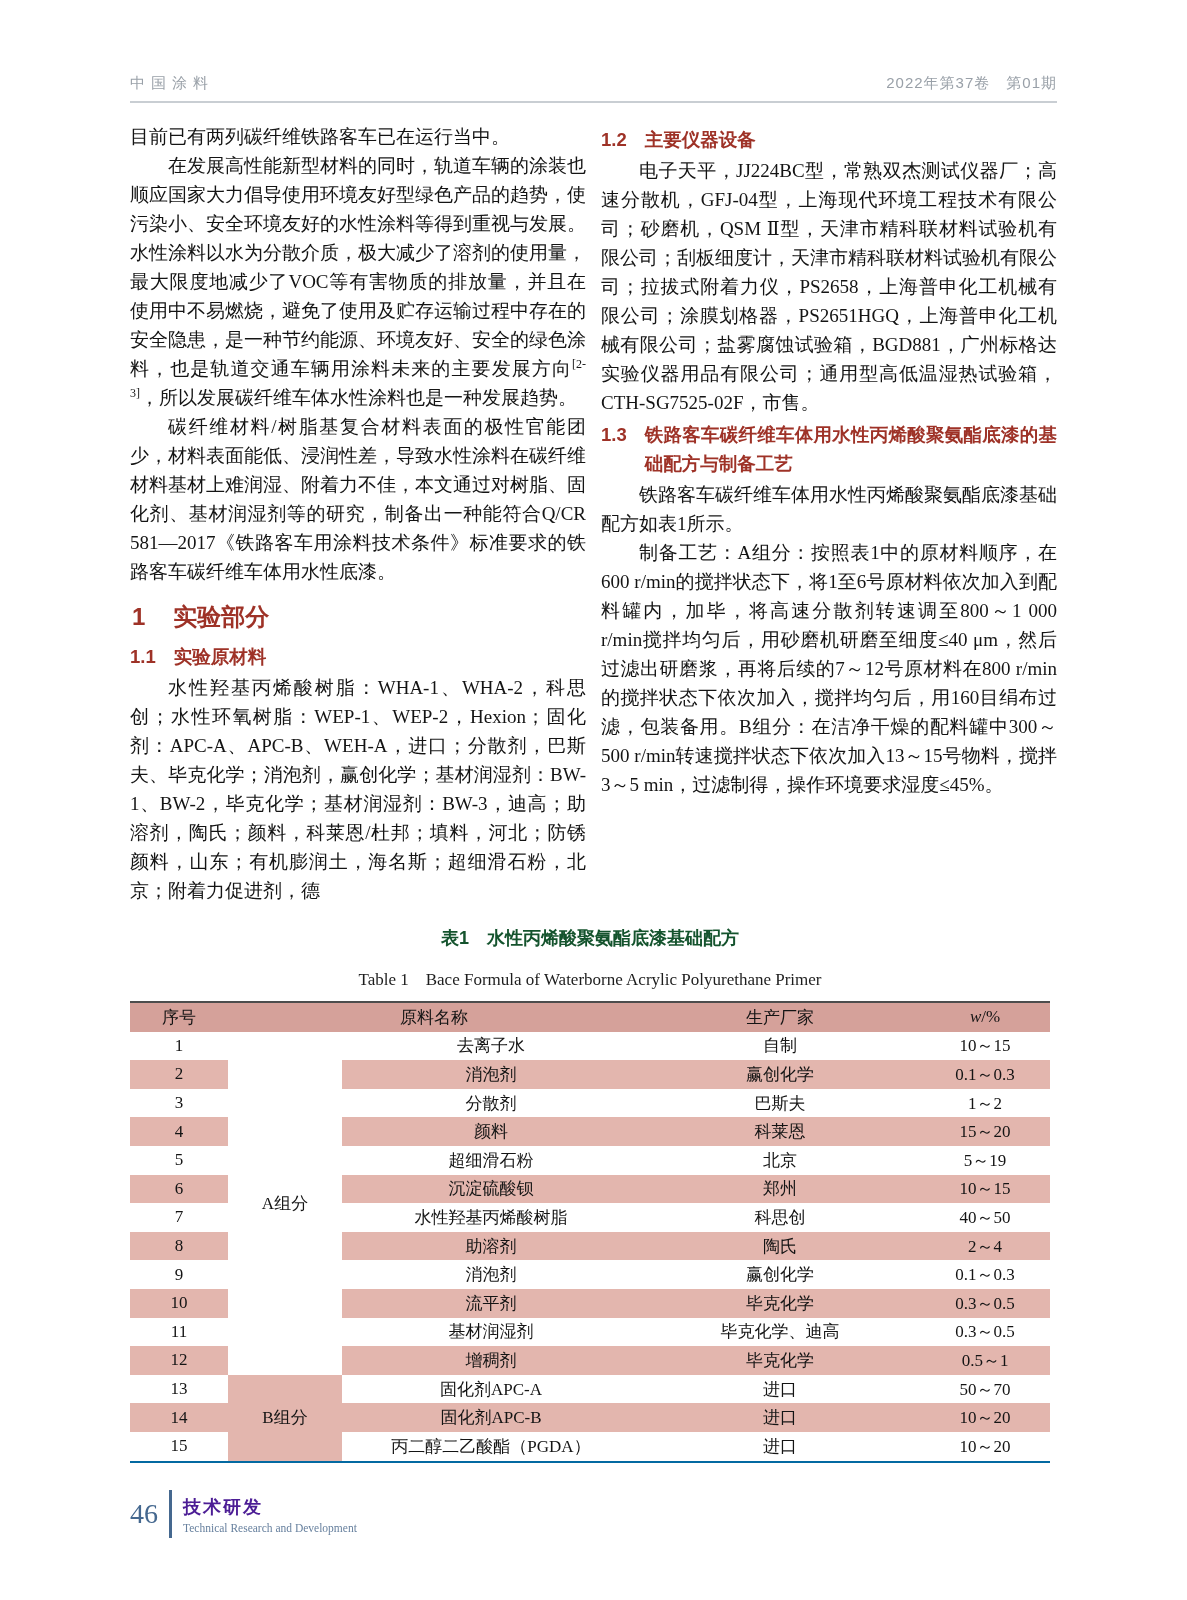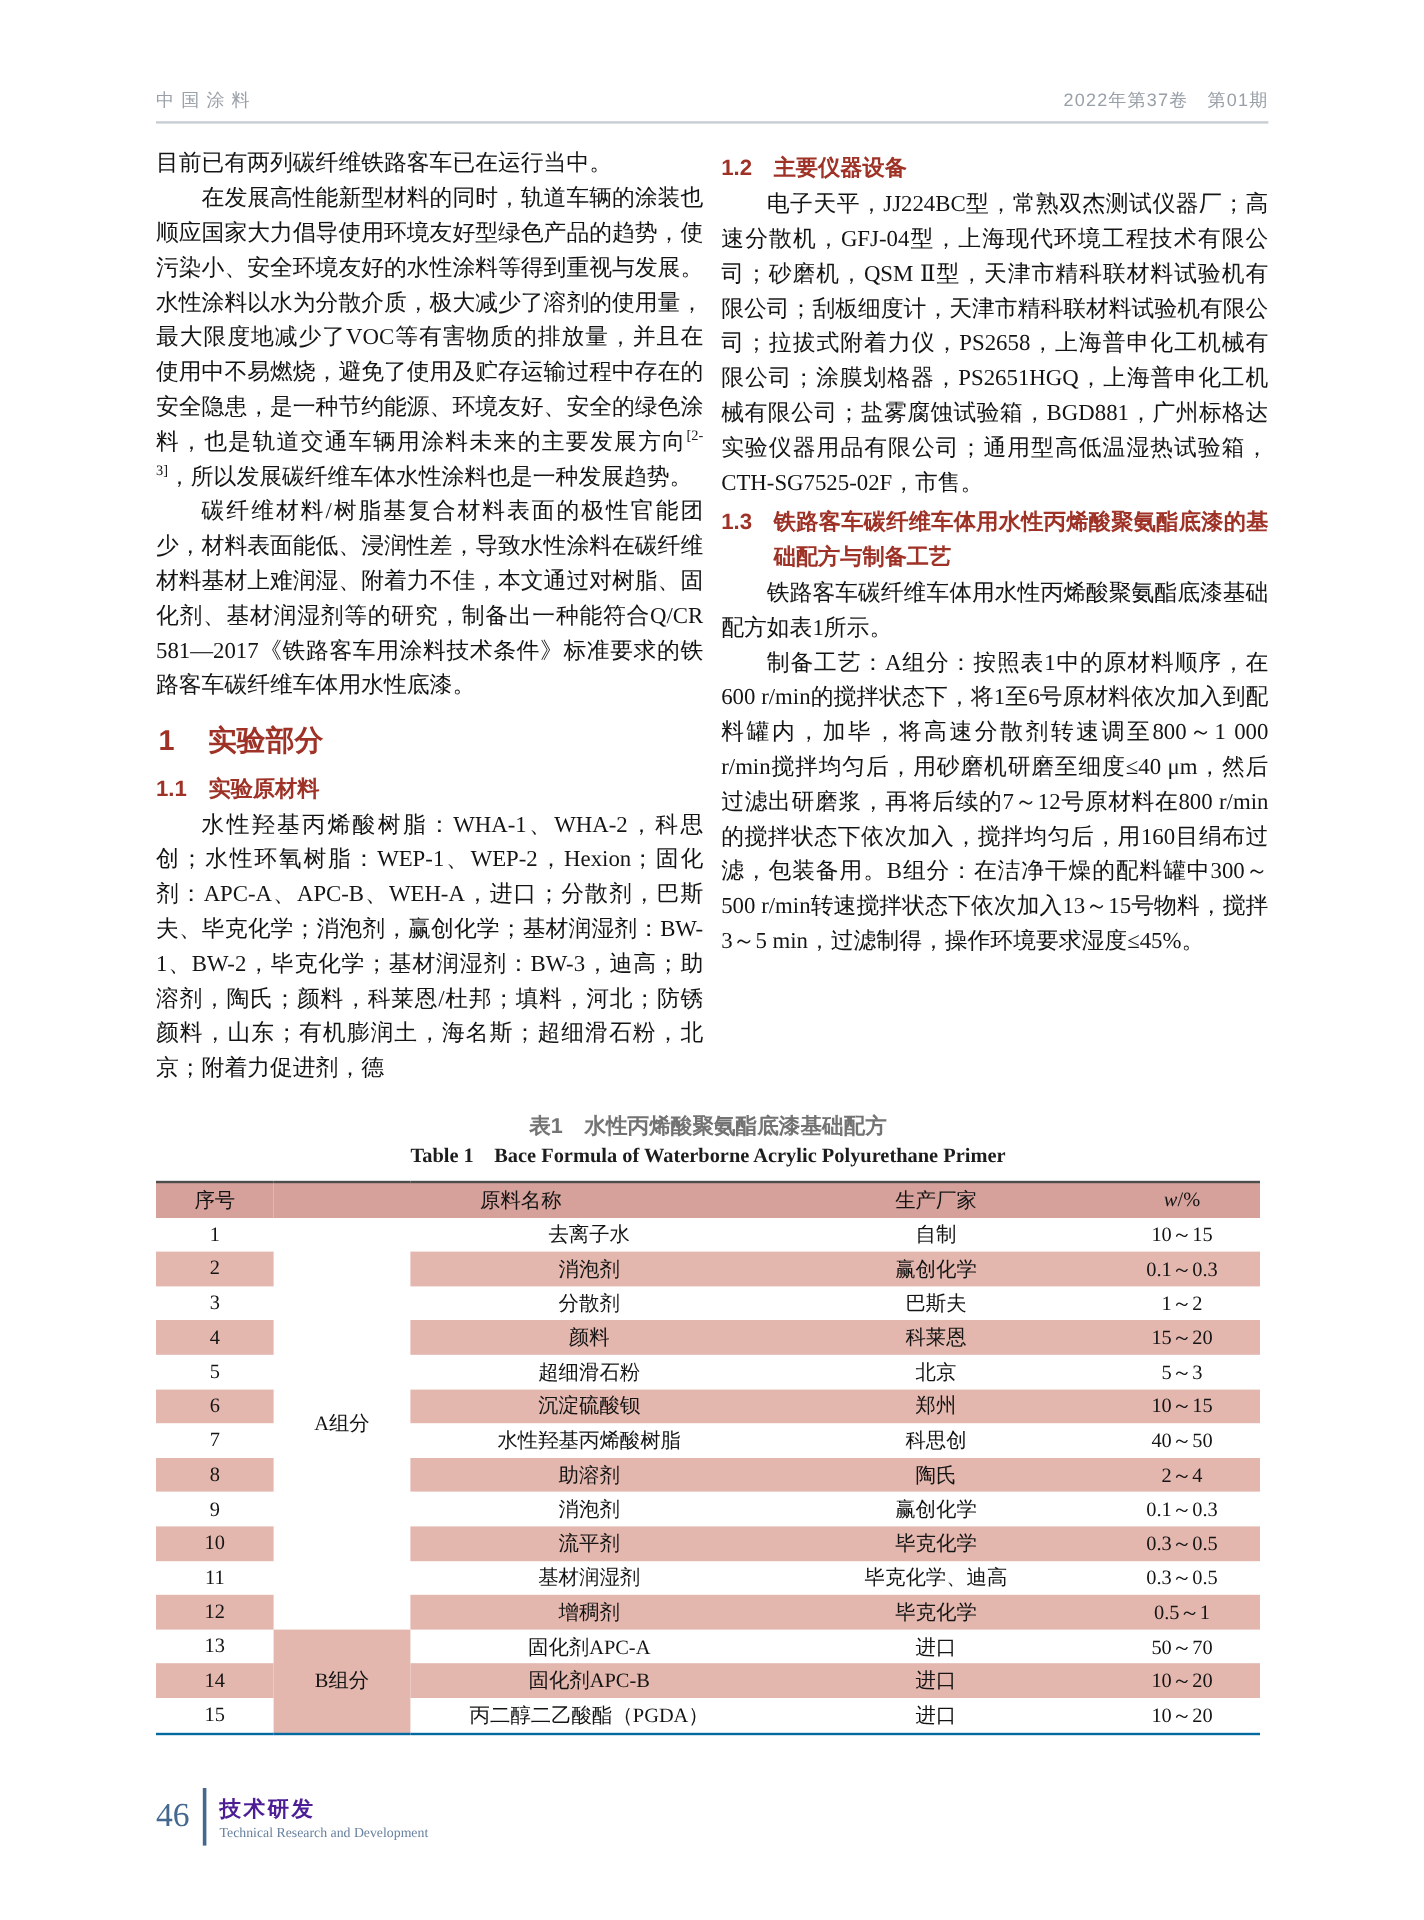--- a/index.html
+++ b/index.html
@@ -27,22 +27,22 @@
           font-size:24px;color:#9e3227;}
   .sec-h2{display:flex;gap:18px;align-items:flex-start;margin:3px 0 2px 0;
           font-family:"Liberation Sans","DejaVu Sans",sans-serif;font-weight:bold;
           font-size:18.5px;line-height:29px;color:#9e3227;}
   .sec-h2 .h-num{flex:0 0 auto;}
   .sec-h2 .h-title{flex:1 1 auto;text-align:justify;}
 
   
   .table-area{position:absolute;top:926px;left:130px;width:920px;}
   .tcap-cn{text-align:center;font-family:"Liberation Sans","DejaVu Sans",sans-serif;
-           font-weight:bold;font-size:18px;color:#737373;}
-  .tcap-en{text-align:center;font-weight:bold;font-size:17px;color:#1d1d1d;margin-top:1px;}
+           font-weight:bold;font-size:18px;color:#14532d;}
+  .tcap-en{text-align:center;font-weight:normal;font-size:17px;color:#1d1d1d;margin-top:18px;}
   table.formula{border-collapse:collapse;width:920px;margin-top:10px;
                 border-top:2px solid #4d4d4d;border-bottom:2px solid #0369a1;
                 font-size:17px;}
   table.formula th,table.formula td{height:28.6px;padding:0;text-align:center;font-weight:normal;}
   table.formula thead th{background:#d5a19a;}
   table.formula th.h-w i{font-style:italic;}
   tr.alt .c-no,tr.alt .c-name,tr.alt .c-maker,tr.alt .c-w{background:#e3b6ae;}
   td.c-name{text-align:left;padding-left:42px;}
   td.c-group{background:#ffffff;font-size:17px;}
   td.c-group.group-b{background:#e3b6ae;}
@@ -145,21 +145,21 @@
           <tr class="alt">
             <td class="c-no">4</td>
             <td class="c-name">颜料</td>
             <td class="c-maker">科莱恩</td>
             <td class="c-w">15～20</td>
           </tr>
           <tr>
             <td class="c-no">5</td>
             <td class="c-name">超细滑石粉</td>
             <td class="c-maker">北京</td>
-            <td class="c-w">5～3</td>
+            <td class="c-w">5～19</td>
           </tr>
           <tr class="alt">
             <td class="c-no">6</td>
             <td class="c-name">沉淀硫酸钡</td>
             <td class="c-maker">郑州</td>
             <td class="c-w">10～15</td>
           </tr>
           <tr>
             <td class="c-no">7</td>
             <td class="c-name">水性羟基丙烯酸树脂</td>

